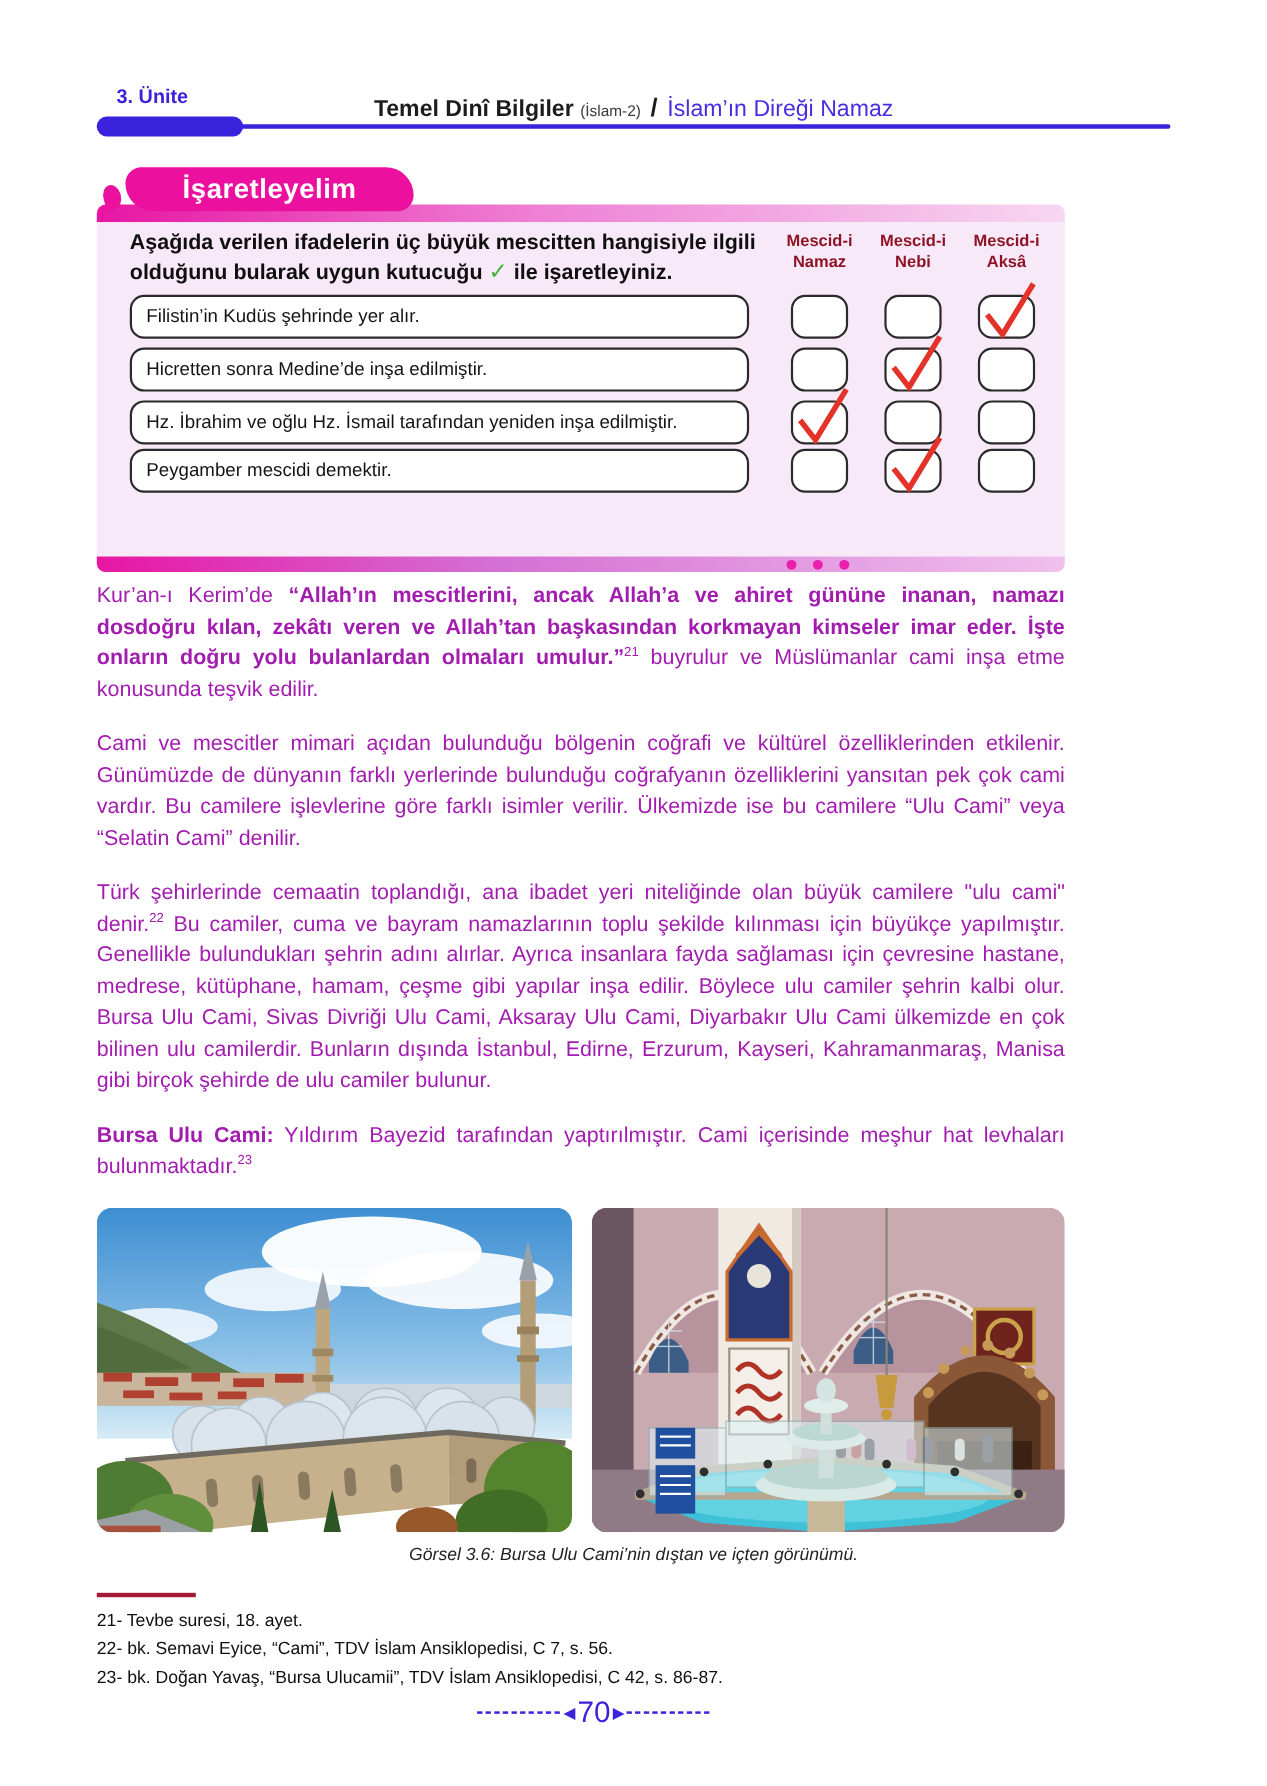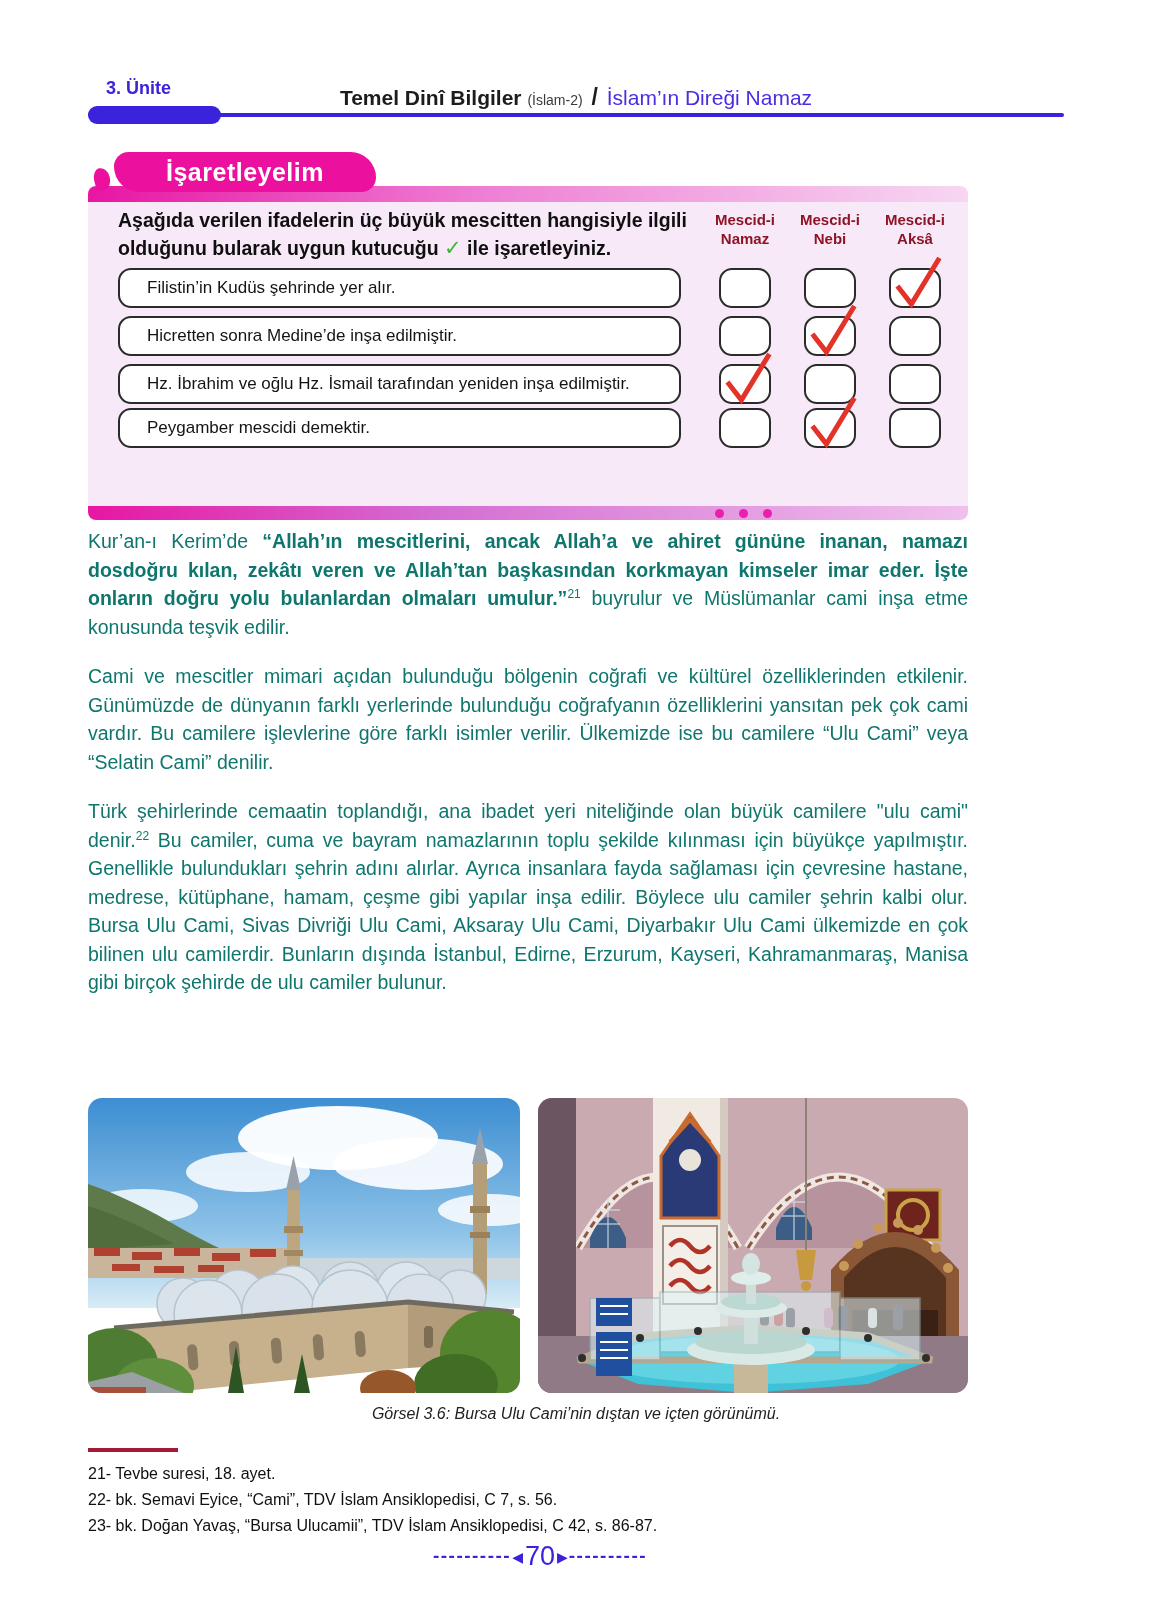--- a/index.html
+++ b/index.html
@@ -34,32 +34,32 @@
   .act-dots .dot{width:9px;height:9px;border-radius:50%;background:#e91fae;}
   .instruction{position:absolute;left:30px;top:6px;width:582px;font-size:19.5px;font-weight:bold;
     color:#0f0f0f;line-height:1.32;}
   .gcheck{color:#3db531;font-size:21px;}
   .col-head{position:absolute;top:9px;width:88px;text-align:center;font-size:15px;font-weight:bold;
     color:#8e1425;line-height:1.25;}
   .col-head.c0{left:613px}.col-head.c1{left:698px}.col-head.c2{left:783px}
   .act-row{position:absolute;left:0;width:880px;height:40px;}
   .stmt{position:absolute;left:30px;top:0;width:563px;height:40px;background:#fff;
     border:2px solid #2b2b2b;border-radius:13px;box-sizing:border-box;
-    font-size:17px;line-height:36px;padding-left:27px;white-space:nowrap;color:#141414;}
+    font-size:17px;line-height:36px;padding-left:13px;white-space:nowrap;color:#141414;}
   .check-cell{position:absolute;top:0;width:88px;height:40px;}
   .check-cell.c0{left:613px}.check-cell.c1{left:698px}.check-cell.c2{left:783px}
   .cbox{position:absolute;left:18px;top:0;width:52px;height:40px;background:#fff;
     border:2.5px solid #2b2b2b;border-radius:13px;box-sizing:border-box;}
   .check-cell svg{position:absolute;left:50%;bottom:-2px;transform:translateX(-46%);
     width:60px;height:56px;visibility:hidden;overflow:visible;z-index:2;}
   .check-cell.checked svg{visibility:visible;}
 
   
   .text-block{position:absolute;left:88px;top:527px;width:880px;}
-  .text-block p{margin:0 0 21px 0;font-size:19.5px;line-height:28.5px;text-align:justify;color:#0f766e;}
+  .text-block p{margin:0 0 21px 0;font-size:19.5px;line-height:28.5px;text-align:justify;color:#a21caf;}
   .text-block sup{font-size:12px;line-height:0;}
   .lead-bold{font-weight:bold;}
 
   
   .figures{position:absolute;left:88px;top:1098px;width:880px;display:flex;gap:18px;}
   .photo{border-radius:14px;overflow:hidden;flex:none;}
   .photo svg{display:block;}
   .caption{position:absolute;left:0;top:1405px;width:1152px;text-align:center;
     font-size:16px;font-style:italic;color:#222;}
   .caption .cap-label{font-weight:normal;}
@@ -168,20 +168,21 @@
       <span class="dot"></span>
       <span class="dot"></span>
       <span class="dot"></span>
     </div>
 </div>
 
 <div class="text-block">
   <p><span>Kur’an-ı Kerim’de </span><span class="lead-bold">“Allah’ın mescitlerini, ancak Allah’a ve ahiret gününe inanan, namazı dosdoğru kılan, zekâtı veren ve Allah’tan başkasından korkmayan kimseler imar eder. İşte onların doğru yolu bulanlardan olmaları umulur.”</span><sup>21</sup><span> buyrulur ve Müslümanlar cami inşa etme konusunda teşvik edilir.</span></p>
   <p>Cami ve mescitler mimari açıdan bulunduğu bölgenin coğrafi ve kültürel özelliklerinden etkilenir. Günümüzde de dünyanın farklı yerlerinde bulunduğu coğrafyanın özelliklerini yansıtan pek çok cami vardır. Bu camilere işlevlerine göre farklı isimler verilir. Ülkemizde ise bu camilere “Ulu Cami” veya “Selatin Cami” denilir.</p>
   <p><span>Türk şehirlerinde cemaatin toplandığı, ana ibadet yeri niteliğinde olan büyük camilere "ulu cami" denir.</span><sup>22</sup><span> Bu camiler, cuma ve bayram namazlarının toplu şekilde kılınması için büyükçe yapılmıştır. Genellikle bulundukları şehrin adını alırlar. Ayrıca insanlara fayda sağlaması için çevresine hastane, medrese, kütüphane, hamam, çeşme gibi yapılar inşa edilir. Böylece ulu camiler şehrin kalbi olur. Bursa Ulu Cami, Sivas Divriği Ulu Cami, Aksaray Ulu Cami, Diyarbakır Ulu Cami ülkemizde en çok bilinen ulu camilerdir. Bunların dışında İstanbul, Edirne, Erzurum, Kayseri, Kahramanmaraş, Manisa gibi birçok şehirde de ulu camiler bulunur.</span></p>
+  <p><span class="lead-bold">Bursa Ulu Cami:</span><span> Yıldırım Bayezid tarafından yaptırılmıştır. Cami içerisinde meşhur hat levhaları bulunmaktadır.</span><sup>23</sup></p>
 </div>
 
 <div class="figures">
 
   <div class="photo">
     <svg width="432" height="295" viewBox="0 0 432 295" preserveAspectRatio="none">
       <defs>
         <linearGradient id="skyL" x1="0" y1="0" x2="0" y2="1">
           <stop offset="0" stop-color="#3d8ed2"></stop>
             <stop offset="0.65" stop-color="#8fc3e8"></stop>

